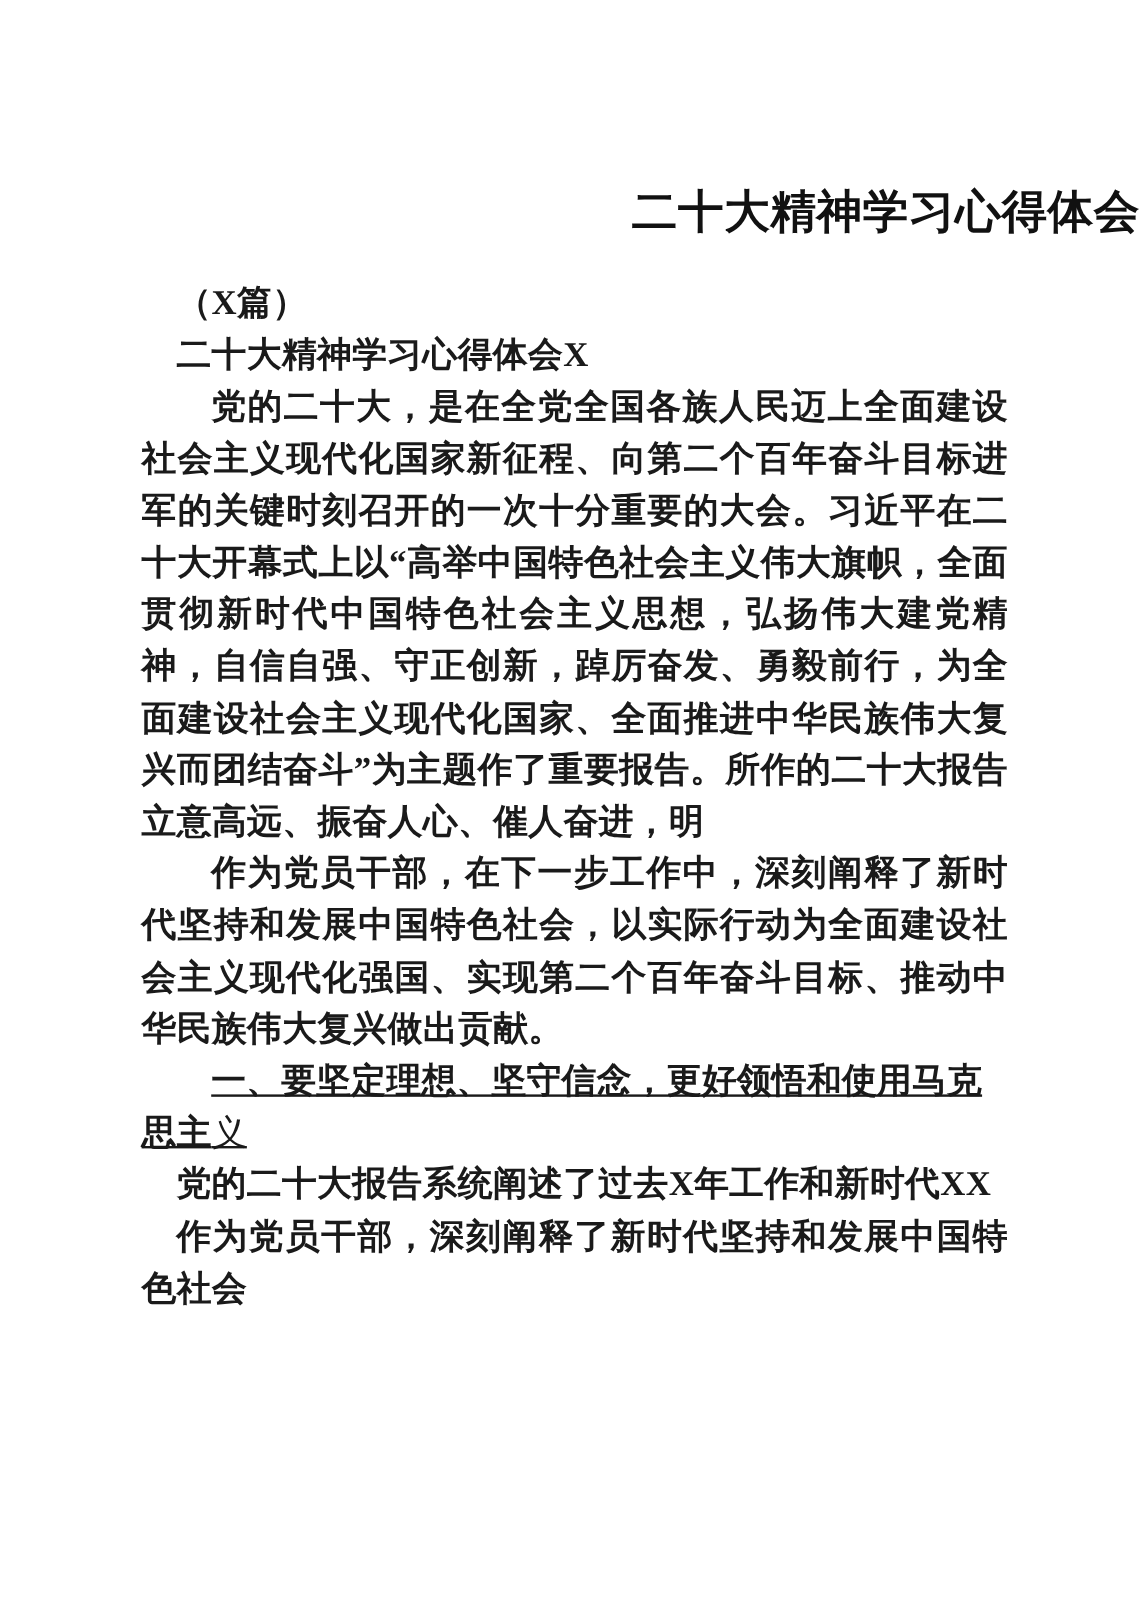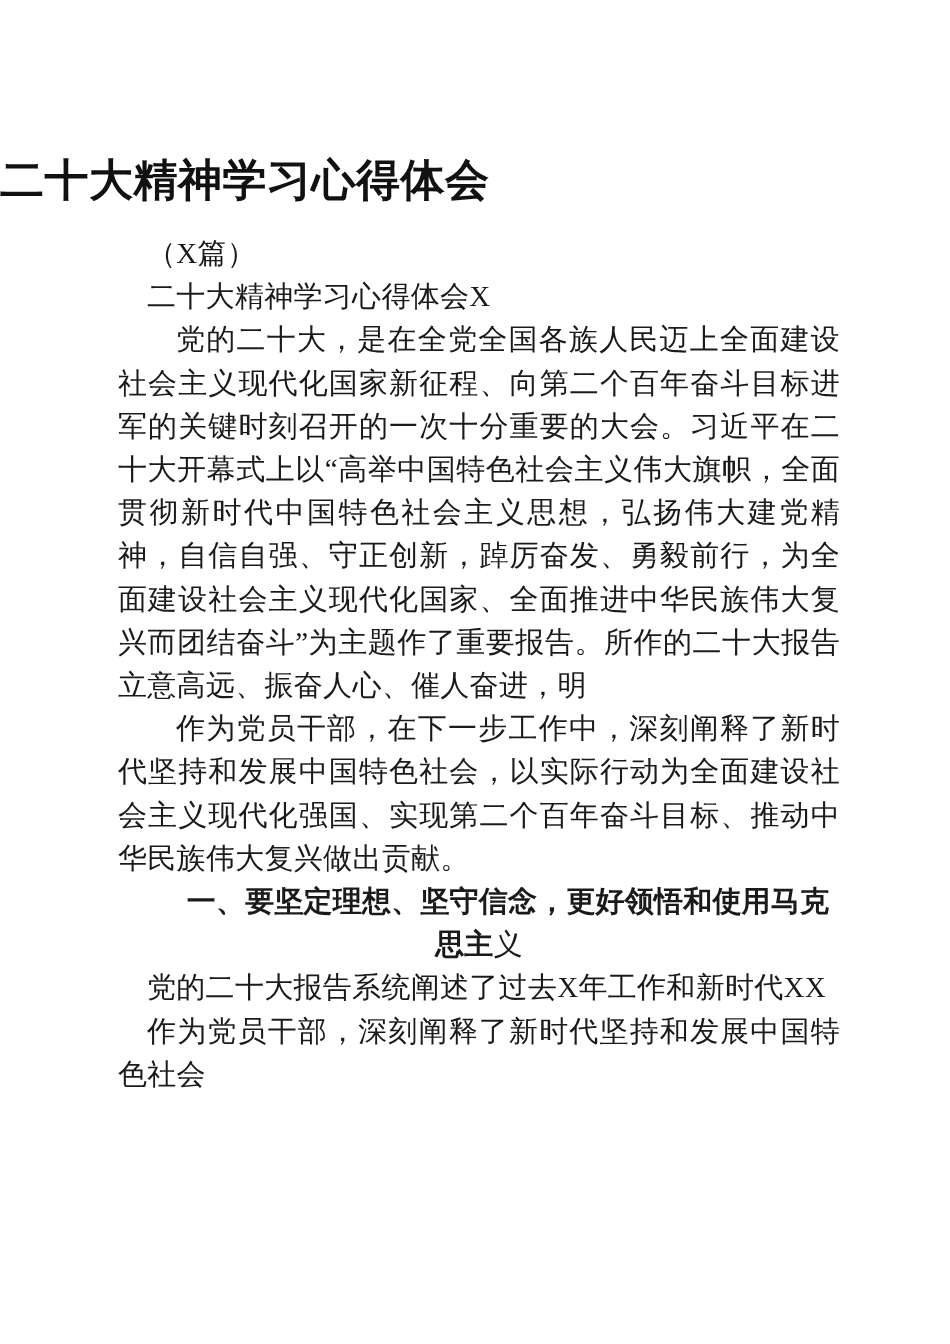--- a/index.html
+++ b/index.html
@@ -22,24 +22,24 @@
     overflow: hidden;
     box-sizing: border-box;
   }
 
   
   .doc-title {
     position: absolute;
     left: 0;
     right: 0;
     top: 126px;
-    text-align: left;
+    text-align: right;
     font-family: "Liberation Serif", "DejaVu Serif", serif;
     font-weight: bold;
-    font-size: 44px;
+    font-size: 38px;
     line-height: 52px;
     letter-spacing: 0.5px;
     color: #111111;
     white-space: nowrap;
   }
 
   
   .body-col {
     position: absolute;
     left: 118px;
@@ -53,44 +53,45 @@
     font-size: 29px;
     line-height: 43.2px;
     color: #1a1a1a;
     margin: 0;
     text-align: justify;
     text-justify: inter-character;
     letter-spacing: 0.3px;
     word-break: break-all;
   }
 
-  .para.indent-1 { text-indent: 29px; }
-  .para.indent-2 { text-indent: 58px; }
+  .para.indent-1 { text-indent: 29px; font-weight: bold; }
+  .para.indent-2 { text-indent: 58px; font-weight: bold; }
 
   
   .heading-run {
     font-family: "Liberation Sans", "DejaVu Sans", sans-serif;
     font-weight: bold;
     font-size: 29px;
     letter-spacing: 0.2px;
   }
 
   
   .heading-tail {
     font-family: "Liberation Serif", "DejaVu Serif", serif;
     font-weight: normal;
     font-size: 29px;
   }
 
   .section-heading {
     margin: 0;
     text-indent: 58px;
     line-height: 43.2px;
-    text-align: center;
+    text-align: left;
     word-break: break-all;
+    text-decoration: underline;
   }
 </style>
 </head>
 <body>
 
 <div class="page">
 
   <h1 class="doc-title">二十大精神学习心得体会</h1>
 
   <div class="body-col">

